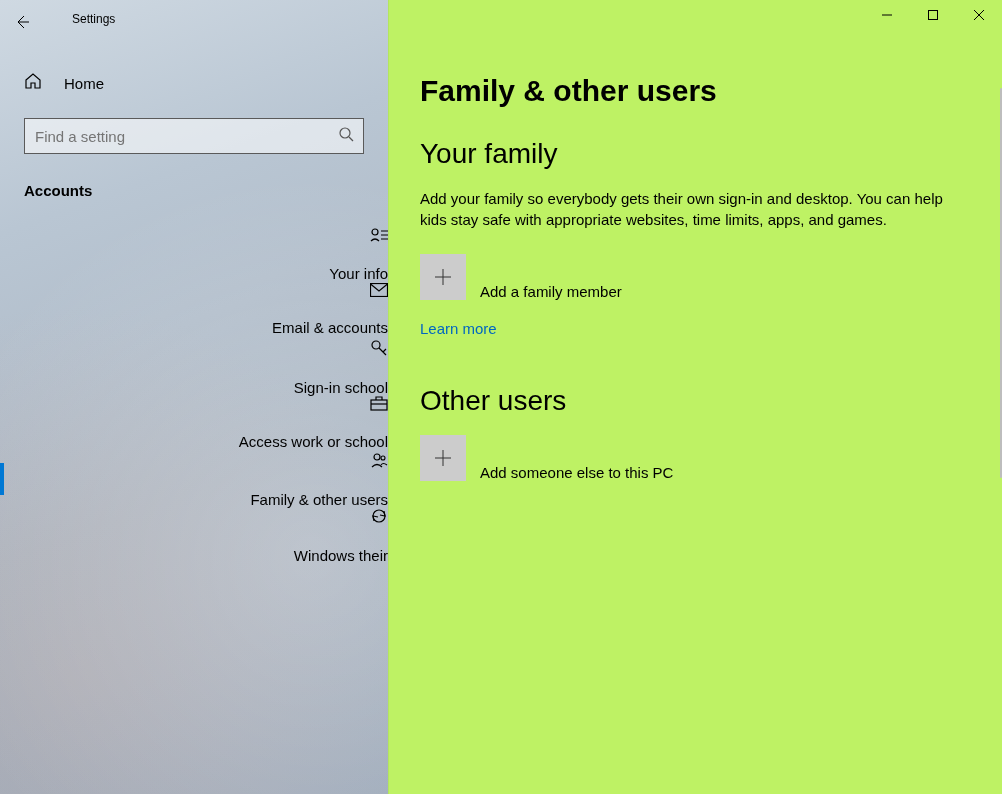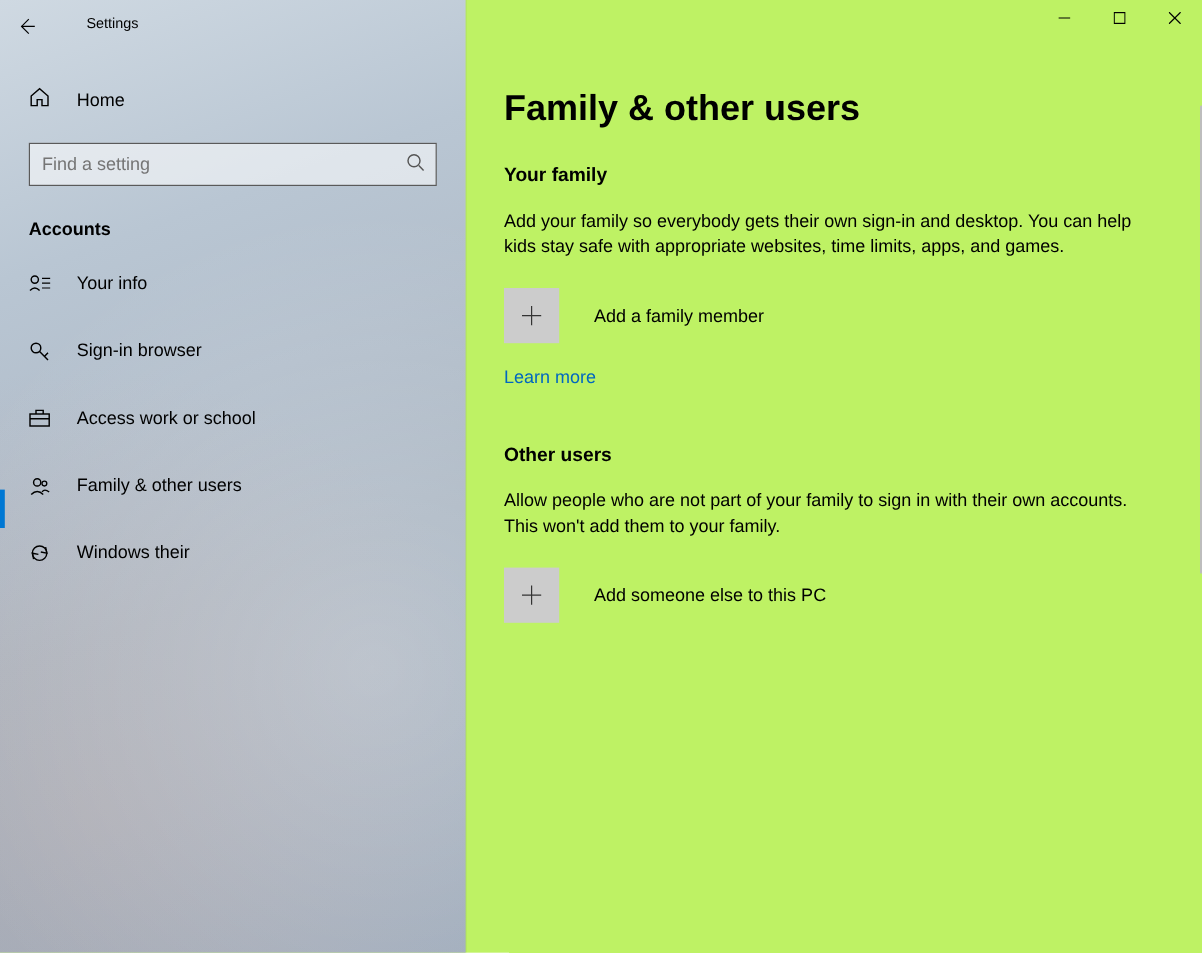--- a/index.html
+++ b/index.html
@@ -42,32 +42,32 @@
   }
   .search-wrap { margin: 8px 24px 0 24px; position:relative;border-radius:10px; }
   .search-input {
     width: 100%; height: 36px; border: 1px solid #5a5a5a; background: rgba(255,255,255,0.55);
     font-size: 15px; padding: 0 36px 0 10px; color:#555;
   }
   .search-icon { position:absolute; right:10px; top:8px; }
   .section-label { font-size: 15px; font-weight:600; color:#000; margin: 28px 0 0 24px; }
   .nav { margin-top: 28px; }
   .nav-item {
-    display:flex; align-items:flex-start; gap: 22px; height: 56px; padding-left: 24px;
-    cursor:pointer; position:relative; color:#000;
+    display:flex; align-items:flex-end; gap: 22px; height: 56px; padding-left: 24px;
+    cursor:pointer; position:relative; color:#000;flex-direction:column;
   }
   .nav-item.active::before {
     content:""; position:absolute; left:0; top:12px; bottom:12px; width:4px; background:#0078d4;
   }
   .nav-item .icon { width:18px; display:flex; justify-content:center; }
   .nav-label { font-size:15px; }
   h1.page-title { font-size: 30px; font-weight: 600; margin-top: 24px; margin-bottom: 30px; }
-  h2.subhead { font-size: 16px; font-weight: 700; margin-bottom: 18px; }
+  h2.subhead { font-size: 28px; font-weight: 400; margin-bottom: 18px; }
   p.body { font-size: 15px; color:#000; line-height: 1.4; max-width: 540px; margin-bottom: 24px; }
-  .action-row { display:flex; align-items:center; gap: 29px; margin-bottom: 20px; cursor:pointer; }
+  .action-row { display:flex; align-items:flex-end; gap: 14px; margin-bottom: 20px; cursor:pointer; }
   .plus-tile { width:46px; height:46px; background:#ccc; display:flex; align-items:center; justify-content:center; }
   .action-label { font-size:15px; color:#000; }
   a.link { color:#0067c0; text-decoration:none; font-size:15px; cursor:pointer; display:inline-block; margin-bottom: 48px; }
   .kiosk-row { display:flex; gap:14px; align-items:flex-start; margin-top:20px; margin-bottom:30px; }
   .kiosk-icon { width:46px; display:flex; justify-content:center; padding-top:2px;}
   .kiosk-title { font-size:15px; color:#000; }
   .kiosk-desc { font-size:15px; color:#6a6a6a; max-width:480px; line-height:1.35; }
   .scroll-thumb { position:absolute; right:0; top:88px; width:2px; height:390px; background:#bdbdbd; border-radius:1px; }
   
   .pane-sep { position:absolute; left:388px; top:0; bottom:0; width:1px; background: rgba(0,0,0,0.05); }
@@ -136,26 +136,35 @@
               <path d="M1 14 Q5 10 9 14" fill="none" stroke="#000" stroke-width="1.2"></path>
               <line x1="11" y1="4" x2="18" y2="4" stroke="#000"></line>
               <line x1="11" y1="8" x2="18" y2="8" stroke="#000"></line>
               <line x1="11" y1="12" x2="18" y2="12" stroke="#000"></line>
             </svg>
         </span>
         <span class="nav-label">Your info</span>
       </div>
       <div class="nav-item">
         <span class="icon">
+          <svg width="18" height="14" viewBox="0 0 18 14">
+              <rect x="0.5" y="0.5" width="17" height="13" fill="none" stroke="#000" stroke-width="1.2"></rect>
+              <path d="M0.5 1 L9 8 L17.5 1" fill="none" stroke="#000" stroke-width="1.2"></path>
+            </svg>
+        </span>
+        <span class="nav-label">Email &amp; accounts</span>
+      </div>
+      <div class="nav-item">
+        <span class="icon">
           <svg width="18" height="18" viewBox="0 0 18 18">
               <circle cx="6" cy="6" r="4" fill="none" stroke="#000" stroke-width="1.2"></circle>
               <path d="M9 9 L16 16 M13 13 L16 10" fill="none" stroke="#000" stroke-width="1.2"></path>
             </svg>
         </span>
-        <span class="nav-label">Sign-in browser</span>
+        <span class="nav-label">Sign-in school</span>
       </div>
       <div class="nav-item">
         <span class="icon">
           <svg width="18" height="16" viewBox="0 0 18 16">
               <rect x="1" y="5" width="16" height="10" fill="none" stroke="#000" stroke-width="1.2"></rect>
               <path d="M6 5 V2 H12 V5" fill="none" stroke="#000" stroke-width="1.2"></path>
               <line x1="1" y1="9" x2="17" y2="9" stroke="#000" stroke-width="1.2"></line>
             </svg>
         </span>
         <span class="nav-label">Access work or school</span>
@@ -198,21 +207,20 @@
           <svg width="20" height="20" viewBox="0 0 20 20">
               <line x1="10" y1="2" x2="10" y2="18" stroke="#333" stroke-width="1"></line>
               <line x1="2" y1="10" x2="18" y2="10" stroke="#333" stroke-width="1"></line>
             </svg>
         </div>
         <span class="action-label">Add a family member</span>
       </div>
       <a class="link">Learn more</a>
 
       <h2 class="subhead">Other users</h2>
-      <p class="body">Allow people who are not part of your family to sign in with their own accounts. This won't add them to your family.</p>
       <div class="action-row" style="margin-bottom:48px">
         <div class="plus-tile">
           <svg width="20" height="20" viewBox="0 0 20 20">
               <line x1="10" y1="2" x2="10" y2="18" stroke="#333" stroke-width="1"></line>
               <line x1="2" y1="10" x2="18" y2="10" stroke="#333" stroke-width="1"></line>
             </svg>
         </div>
         <span class="action-label">Add someone else to this PC</span>
       </div>
 

